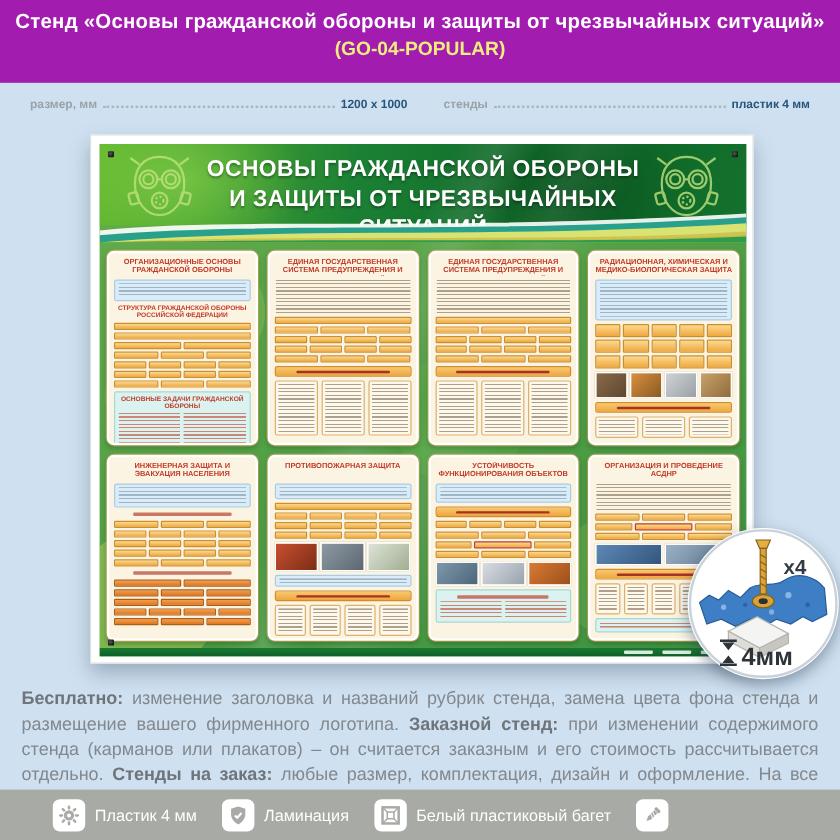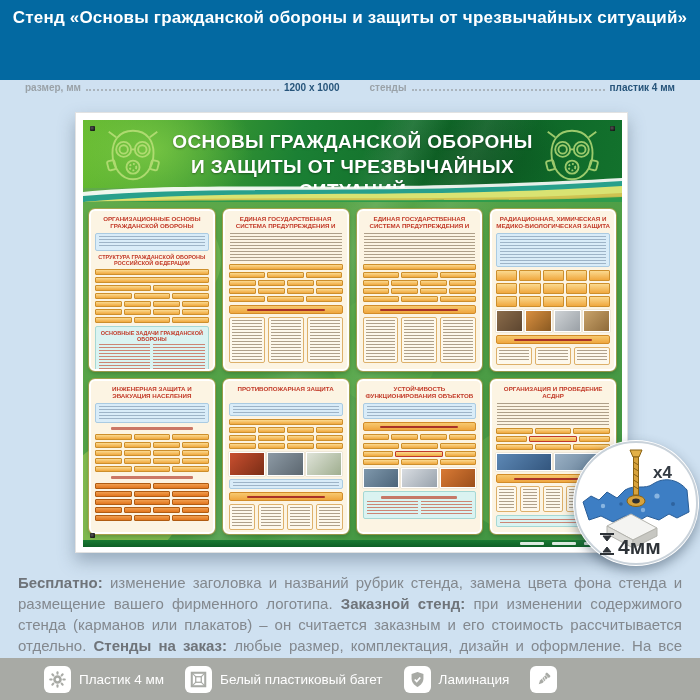--- a/index.html
+++ b/index.html
@@ -1,21 +1,21 @@
 <!DOCTYPE html>
 <html><head>
 <meta charset="utf-8">
 <style>
   * { margin:0; padding:0; box-sizing:border-box; }
   html,body { width:700px; height:700px; overflow:hidden; }
   body { font-family:"Liberation Sans", sans-serif; background:#cfe1f1; position:relative; }
 
   
-  .top-header { position:absolute; left:0; top:0; width:700px; height:80px;
-    background:#0369a1; text-align:center; padding-top:8px; }
+  .top-header { position:absolute; left:0; top:0; width:700px; height:69px;
+    background:#a21caf; text-align:center; padding-top:8px; }
   .top-header .t1 { color:#ffffff; font-size:17px; font-weight:700; letter-spacing:.2px; }
   .top-header .t2 { color:#f2ed7c; font-size:16px; font-weight:700; margin-top:5px; }
 
   
   .spec-row { position:absolute; left:25px; top:82px; width:650px; height:18px;
     display:flex; align-items:baseline; font-size:10px; }
   .spec-label { color:#9aa2a8; font-weight:700; white-space:nowrap; }
   .spec-dots  { flex:1; border-bottom:2px dotted #aab4bc; margin:0 5px 3px 5px; height:1px; }
   .spec-value { color:#27557b; font-weight:700; white-space:nowrap; }
   .spec-gap   { width:30px; }
@@ -109,20 +109,21 @@
   .feature { display:flex; align-items:center; gap:8px; white-space:nowrap; }
   .ficon { width:27px; height:27px; background:#fff; border-radius:6px; display:flex;
     align-items:center; justify-content:center; flex:none; }
   .flabel { color:#ffffff; font-size:13.5px; font-weight:500; }
 </style>
 </head>
 <body>
 
 <header class="top-header">
   <div class="t1">Стенд «Основы гражданской обороны и защиты от чрезвычайных ситуаций»</div>
+  <div class="t2">(GO-04-POPULAR)</div>
 </header>
 
 <div class="spec-row" id="spec-row">
     <span class="spec-label">размер, мм</span>
     <span class="spec-dots"></span>
     <span class="spec-value">1200 x 1000</span>
     <span class="spec-gap"></span>
     <span class="spec-label">стенды</span>
     <span class="spec-dots"></span>
     <span class="spec-value">пластик 4 мм</span>
@@ -660,36 +661,36 @@
               <rect x="18.1" y="10.7" width="4.4" height="2.6" rx="1.2" transform="rotate(45 12 12)"></rect>
             </g>
           </g>
           <circle cx="12" cy="12" r="2.1" fill="#fff"></circle>
         </svg>
       </span>
       <span class="flabel">Пластик 4 мм</span>
     </div>
     <div class="feature">
       <span class="ficon">
+        <svg width="19" height="19" viewBox="0 0 24 24">
+          <path d="M12 2.5 L19.5 5 V10.5 C19.5 15.5 16.5 19 12 21.5 C7.5 19 4.5 15.5 4.5 10.5 V5 Z" fill="#a8aaa5"></path>
+          <path d="M8.5 12 L11 14.5 L15.5 9.5" stroke="#fff" stroke-width="2.2" fill="none"></path>
+        </svg>
+      </span>
+      <span class="flabel">Ламинация</span>
+    </div>
+    <div class="feature">
+      <span class="ficon">
         <svg width="19" height="19" viewBox="0 0 24 24" stroke="#a8aaa5" fill="none">
           <rect x="3.5" y="3.5" width="17" height="17" stroke-width="2.6"></rect>
           <rect x="8.5" y="8.5" width="7" height="7" stroke-width="1.6"></rect>
           <path d="M4 4 L9 9 M20 4 L15 9 M4 20 L9 15 M20 20 L15 15" stroke-width="1.4"></path>
         </svg>
       </span>
       <span class="flabel">Белый пластиковый багет</span>
-    </div>
-    <div class="feature">
-      <span class="ficon">
-        <svg width="19" height="19" viewBox="0 0 24 24">
-          <path d="M12 2.5 L19.5 5 V10.5 C19.5 15.5 16.5 19 12 21.5 C7.5 19 4.5 15.5 4.5 10.5 V5 Z" fill="#a8aaa5"></path>
-          <path d="M8.5 12 L11 14.5 L15.5 9.5" stroke="#fff" stroke-width="2.2" fill="none"></path>
-        </svg>
-      </span>
-      <span class="flabel">Ламинация</span>
     </div>
     <div class="feature">
       <span class="ficon">
         <svg width="19" height="19" viewBox="0 0 24 24">
           <g transform="rotate(45 12 12)" fill="#a8aaa5">
             <rect x="8.5" y="2.5" width="7" height="3.5" rx="1.2"></rect>
             <polygon points="9.8,6.5 14.2,6.5 14.2,16 12,20.5 9.8,16"></polygon>
             <path d="M9.8 9 L14.2 10.6 M9.8 12 L14.2 13.6" stroke="#fff" stroke-width="1"></path>
           </g>
         </svg>

